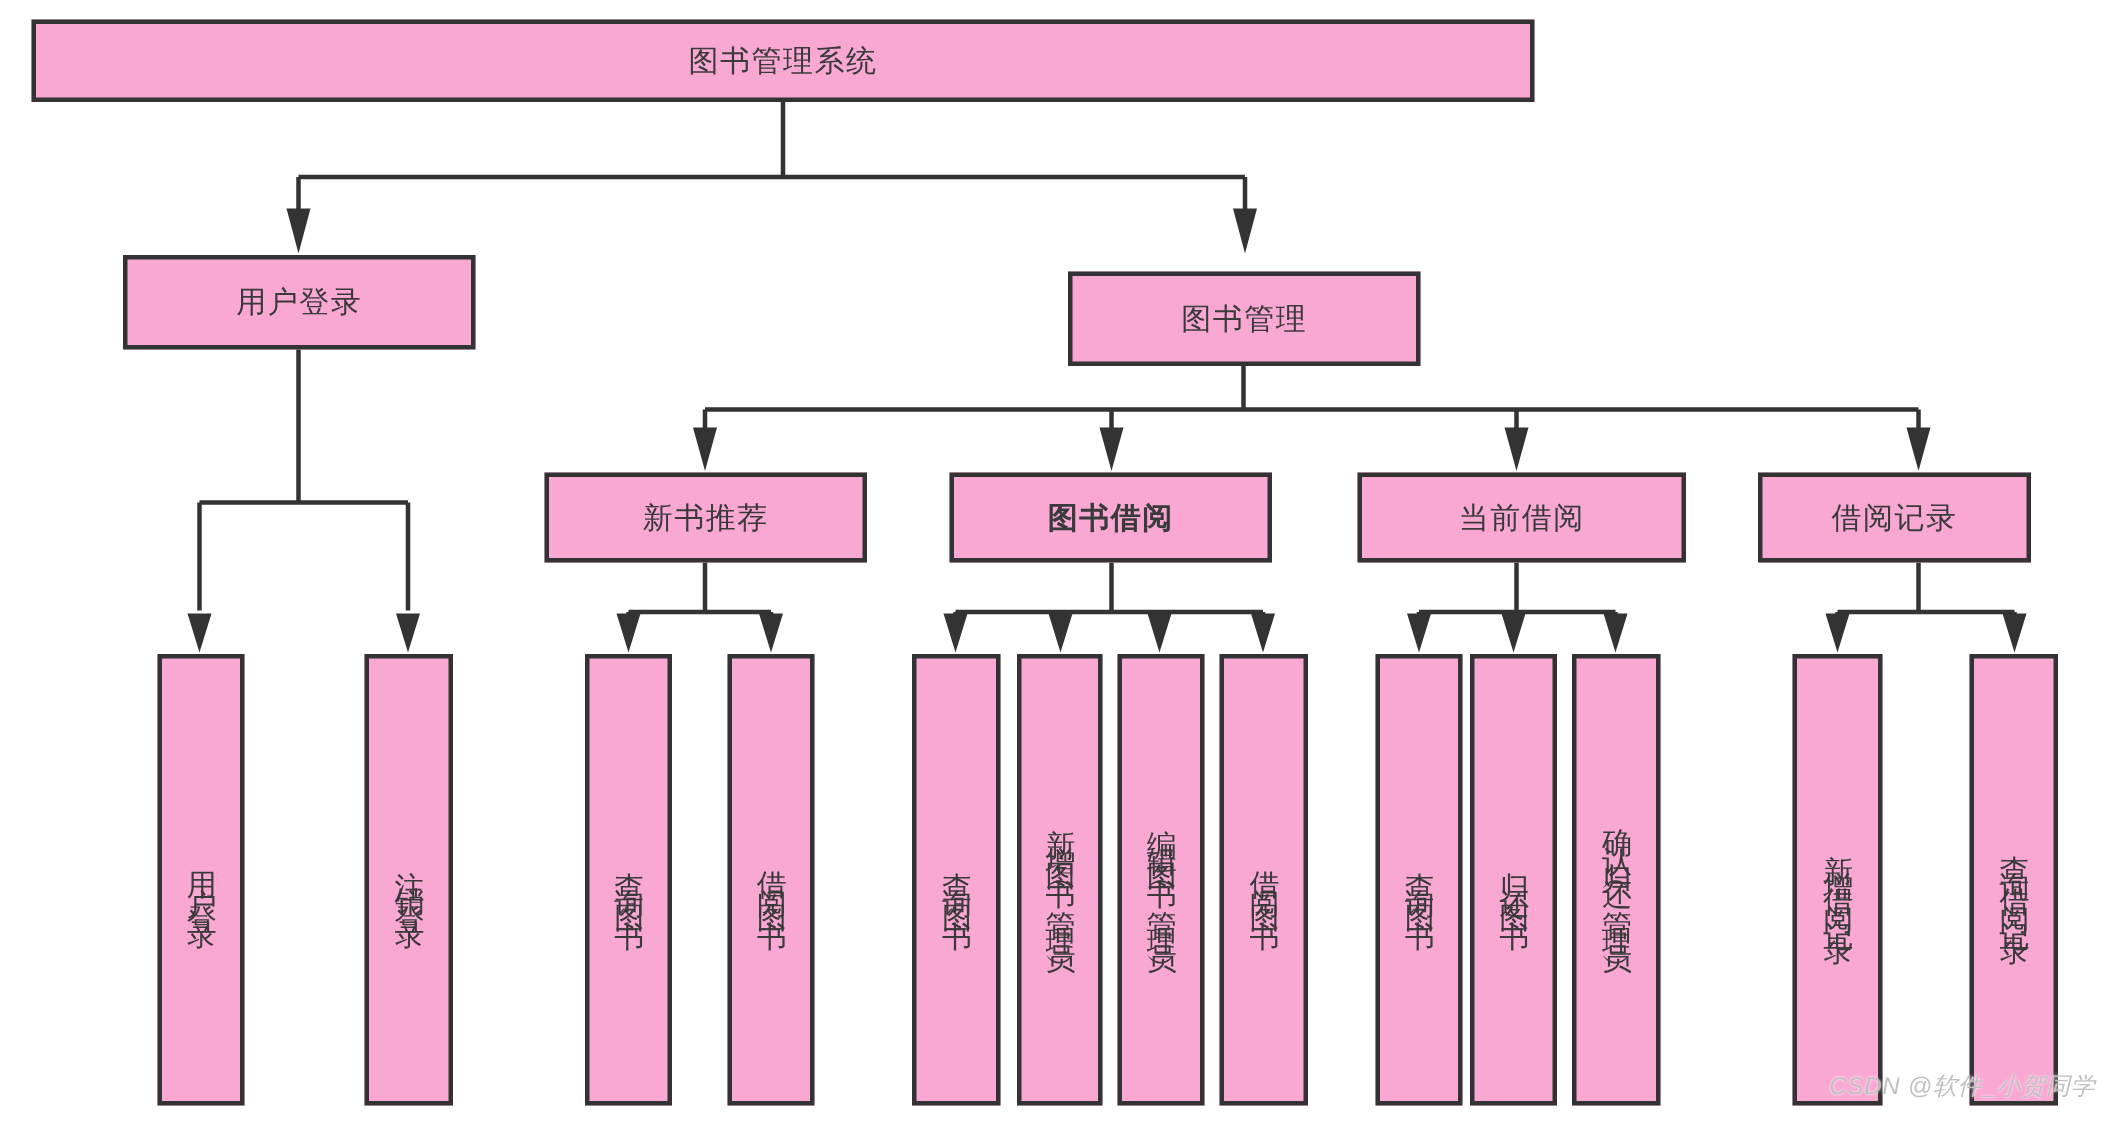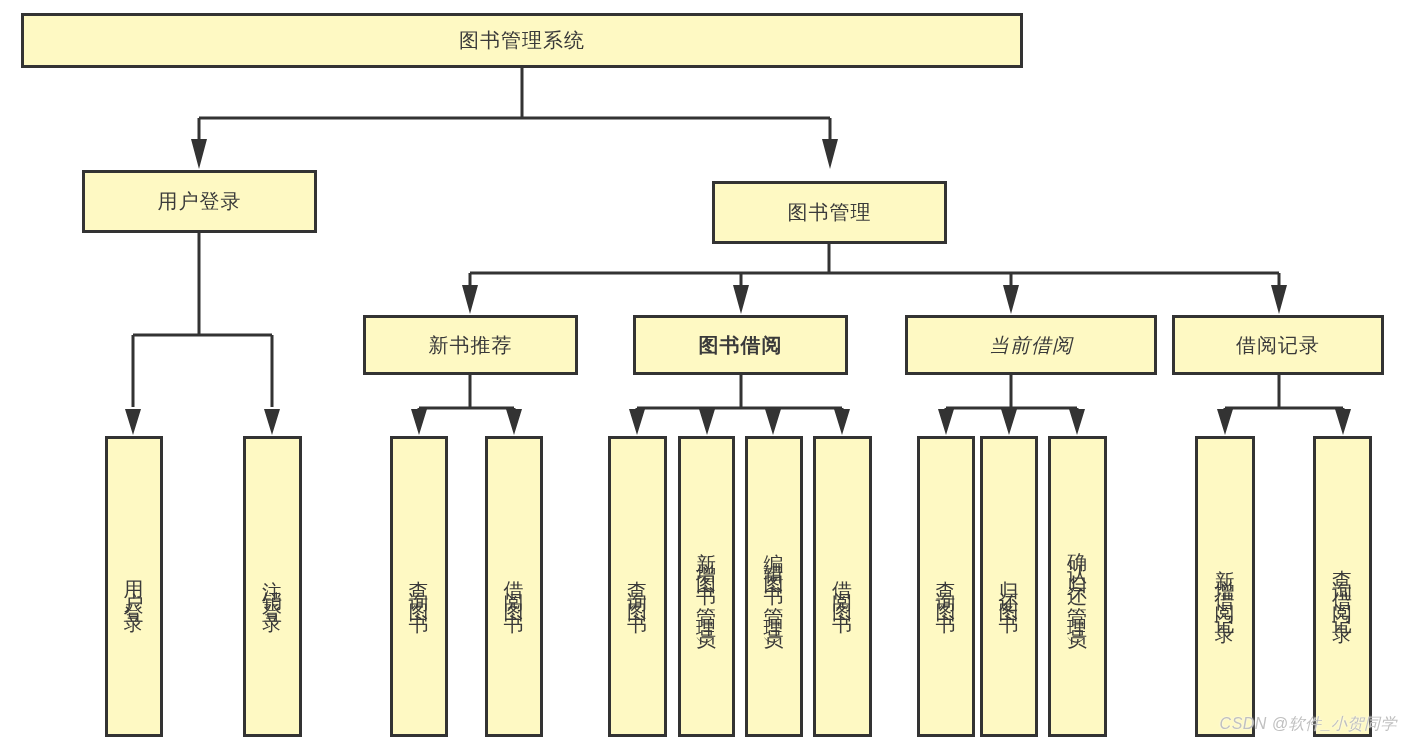--- a/index.html
+++ b/index.html
@@ -10,43 +10,43 @@
     overflow:hidden;
     font-family:"Liberation Sans","DejaVu Sans",sans-serif;
   }
   #connectors{position:absolute;left:0;top:0;width:1405px;height:747px;}
   .line{fill:none;stroke:var(--line,#333);stroke-width:3;}
   .arrow{fill:var(--line,#333);stroke:none;}
   .box{
     position:absolute;
     box-sizing:border-box;
     border:3px solid var(--line,#333);
-    background:#fef9c3;
+    background:#f9a8d4;
     display:flex;align-items:center;justify-content:center;
     color:var(--text,#3a3a3a);
     font-size:20px;
   }
   .h .label{letter-spacing:1px;white-space:nowrap;}
   .v .label{
     writing-mode:vertical-rl;
     text-orientation:mixed;
     letter-spacing:11px;
     line-height:1.2;
     white-space:nowrap;
   }
   
   .b-root{left:21px;top:13px;width:1002px;height:55px;}
   
   .b-user-login{left:82px;top:170px;width:235px;height:63px;}
   .b-book-mgmt{left:712px;top:181px;width:235px;height:63px;}
   
   .b-new-rec{left:363px;top:315px;width:215px;height:60px;}
   .b-book-borrow{left:633px;top:315px;width:215px;height:60px;font-weight:bold;}
-  .b-cur-borrow{left:905px;top:315px;width:252px;height:60px;font-style:italic;}
-  .b-bor-record{left:1172px;top:315px;width:212px;height:60px;}
+  .b-cur-borrow{left:905px;top:315px;width:219px;height:60px;}
+  .b-bor-record{left:1172px;top:315px;width:182px;height:60px;}
   
   .leaf{top:436px;width:58px;height:301px;}
   .b-l-user-login{left:105px;}
   .b-l-logout{left:243px;width:59px;}
   .b-l-rec-query{left:390px;}
   .b-l-rec-borrow{left:485px;}
   .b-l-bb-query{left:608px;width:59px;}
   .b-l-add-book{left:678px;width:57px;}
   .b-l-edit-book{left:745px;}
   .b-l-bb-borrow{left:813px;width:59px;}

